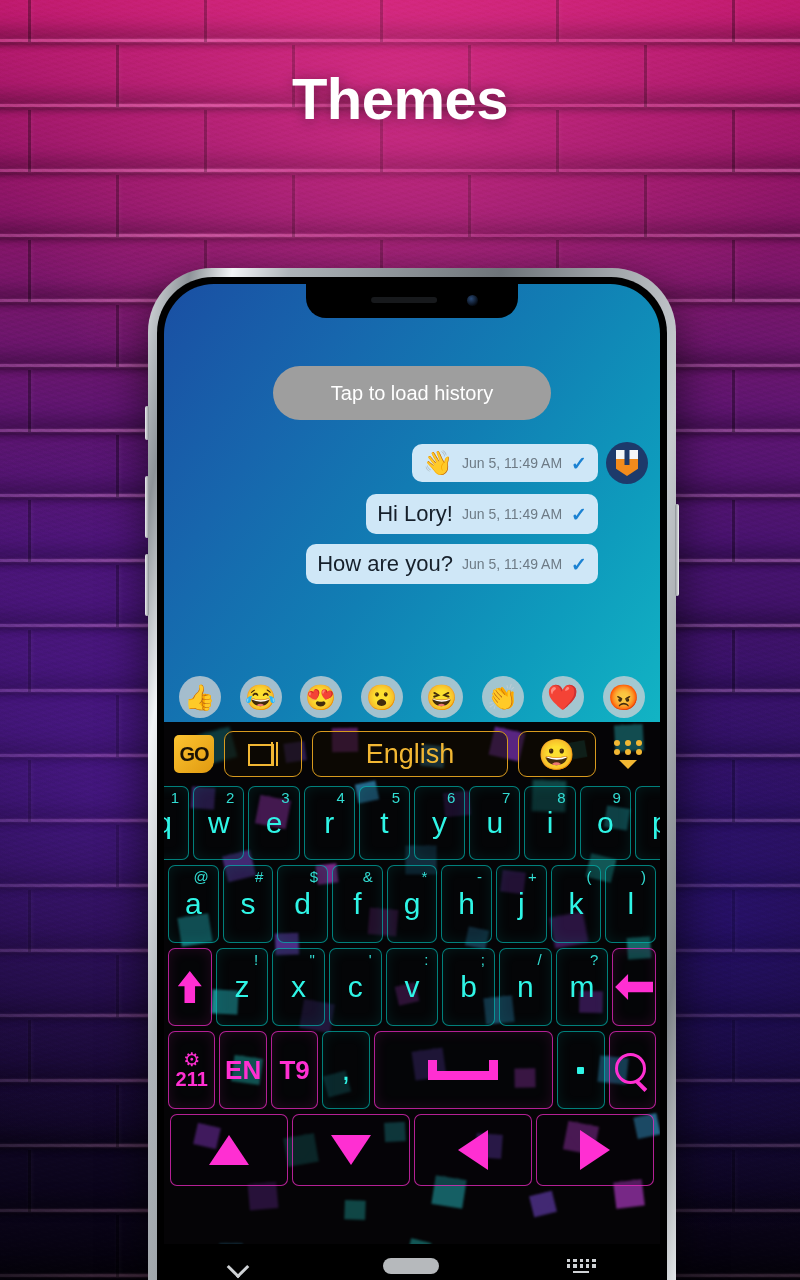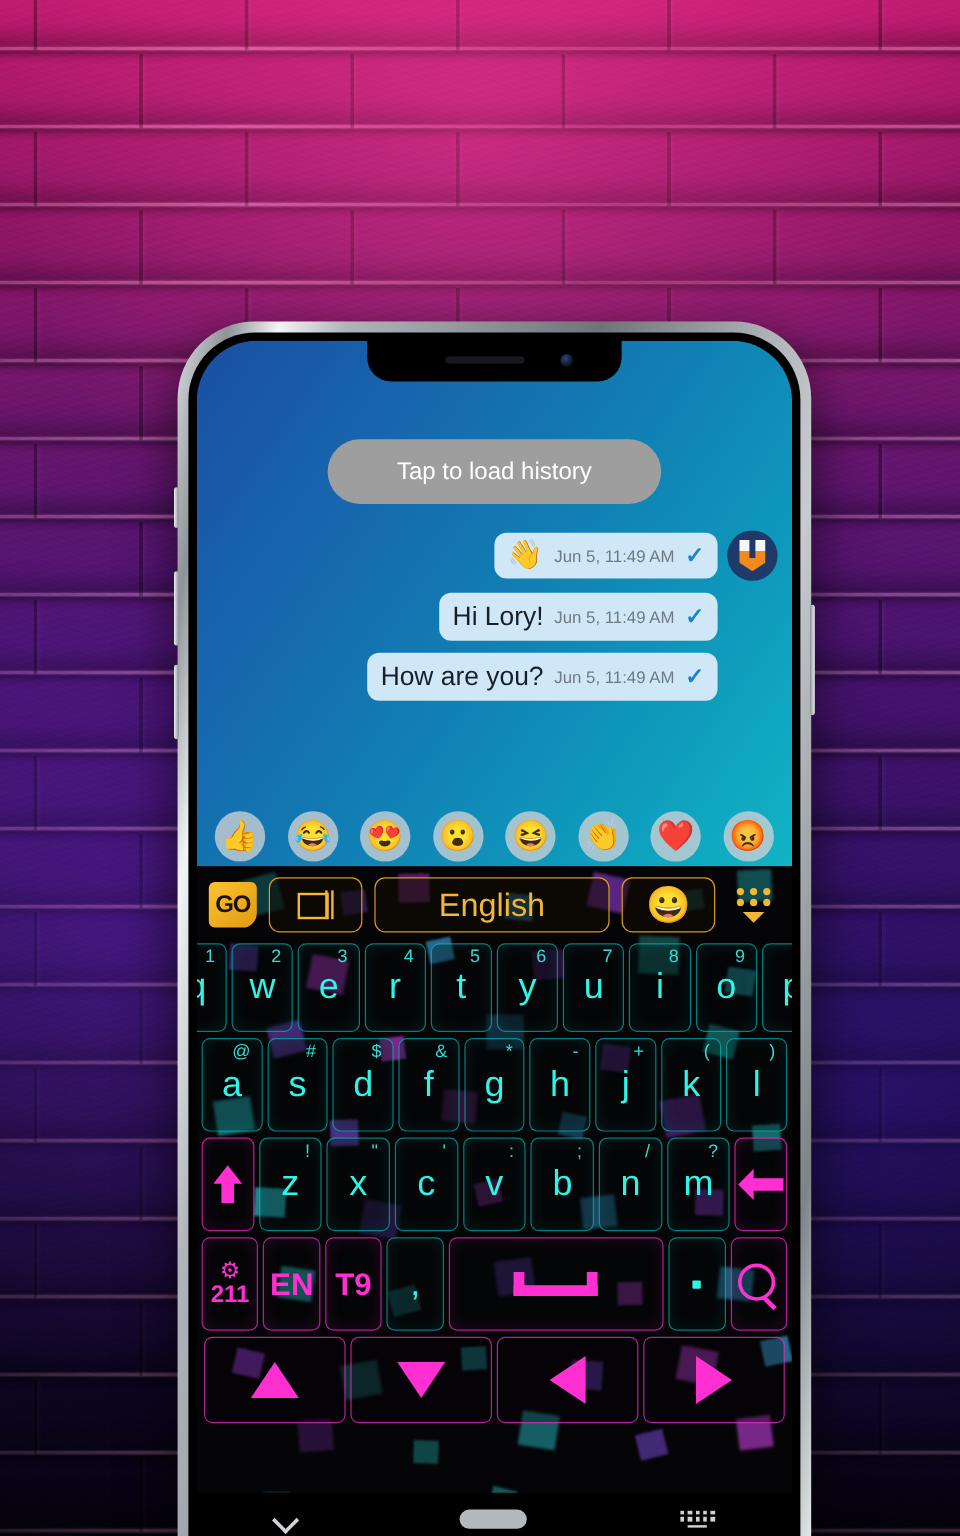--- a/index.html
+++ b/index.html
@@ -423,20 +423,21 @@
       <div class="bcol" style="left: 116px; top: 1215px; height: 62px; bottom: auto;"></div>
       <div class="bcol" style="left: 292px; top: 1215px; height: 62px; bottom: auto;"></div>
       <div class="bcol" style="left: 468px; top: 1215px; height: 62px; bottom: auto;"></div>
       <div class="bcol" style="left: 644px; top: 1215px; height: 62px; bottom: auto;"></div>
     </div>
   <div class="wall-shade"></div>
   <div class="grain"></div>
 </div>
 
 <div class="headline">
+  <span class="l2">Themes</span>
 </div>
 
 <div class="phone">
   <div class="phone-frame"></div>
   <div class="btn-side btn-mute"></div>
   <div class="btn-side btn-volup"></div>
   <div class="btn-side btn-voldn"></div>
   <div class="btn-power"></div>
 
   <div class="phone-inner">

